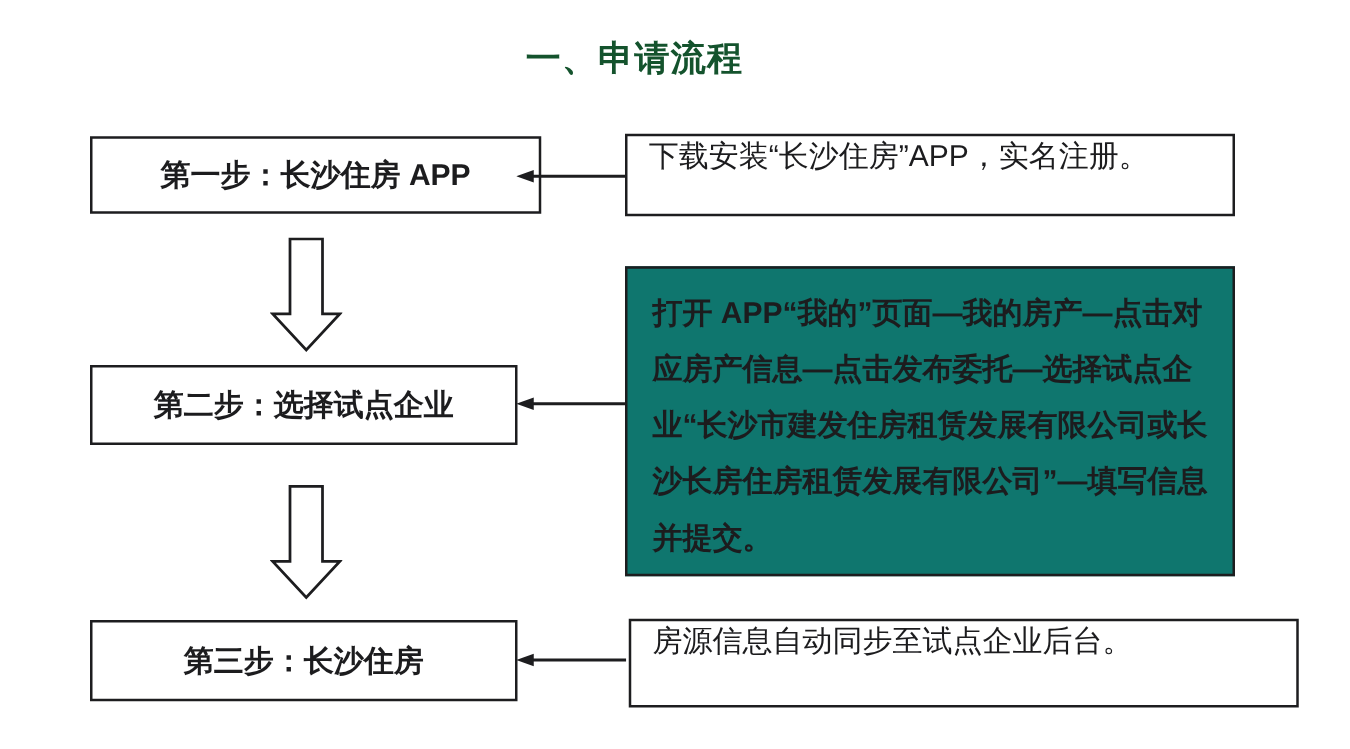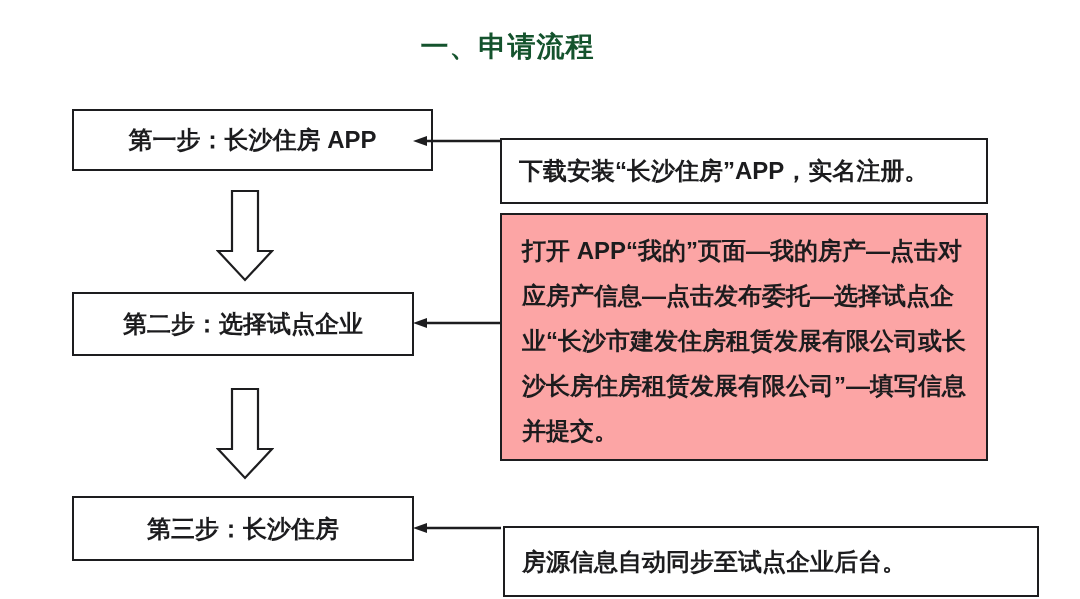--- a/index.html
+++ b/index.html
@@ -34,31 +34,30 @@
   .step-box {
     display: flex;
     align-items: center;
     justify-content: center;
     font-size: 24px;
     font-weight: 700;
     text-align: center;
   }
   .desc-box {
     display: flex;
-    align-items: center;
+    align-items: flex-start;
     font-size: 24px;
-    font-weight: 700;
+    font-weight: 400;
     padding-left: 17px;
     padding-right: 10px;
-    margin-top: 31px;
   }
   .desc-box-multiline {
     position: absolute;
     border: 2px solid #1d1d1f;
-    background: #fca5a5;
+    background: #0f766e;
     font-size: 24px;
     font-weight: 700;
     line-height: 45px;
     padding: 13px 18px 0 20px;
   }
   .step1 { left: 72px;  top: 109px; width: 361px; height: 62px; }
   .desc1 { left: 500px; top: 107px; width: 488px; height: 66px; }
   .step2 { left: 72px;  top: 292px; width: 342px; height: 64px; }
   .desc2 { left: 500px; top: 213px; width: 488px; height: 248px; }
   .step3 { left: 72px;  top: 496px; width: 342px; height: 65px; }

